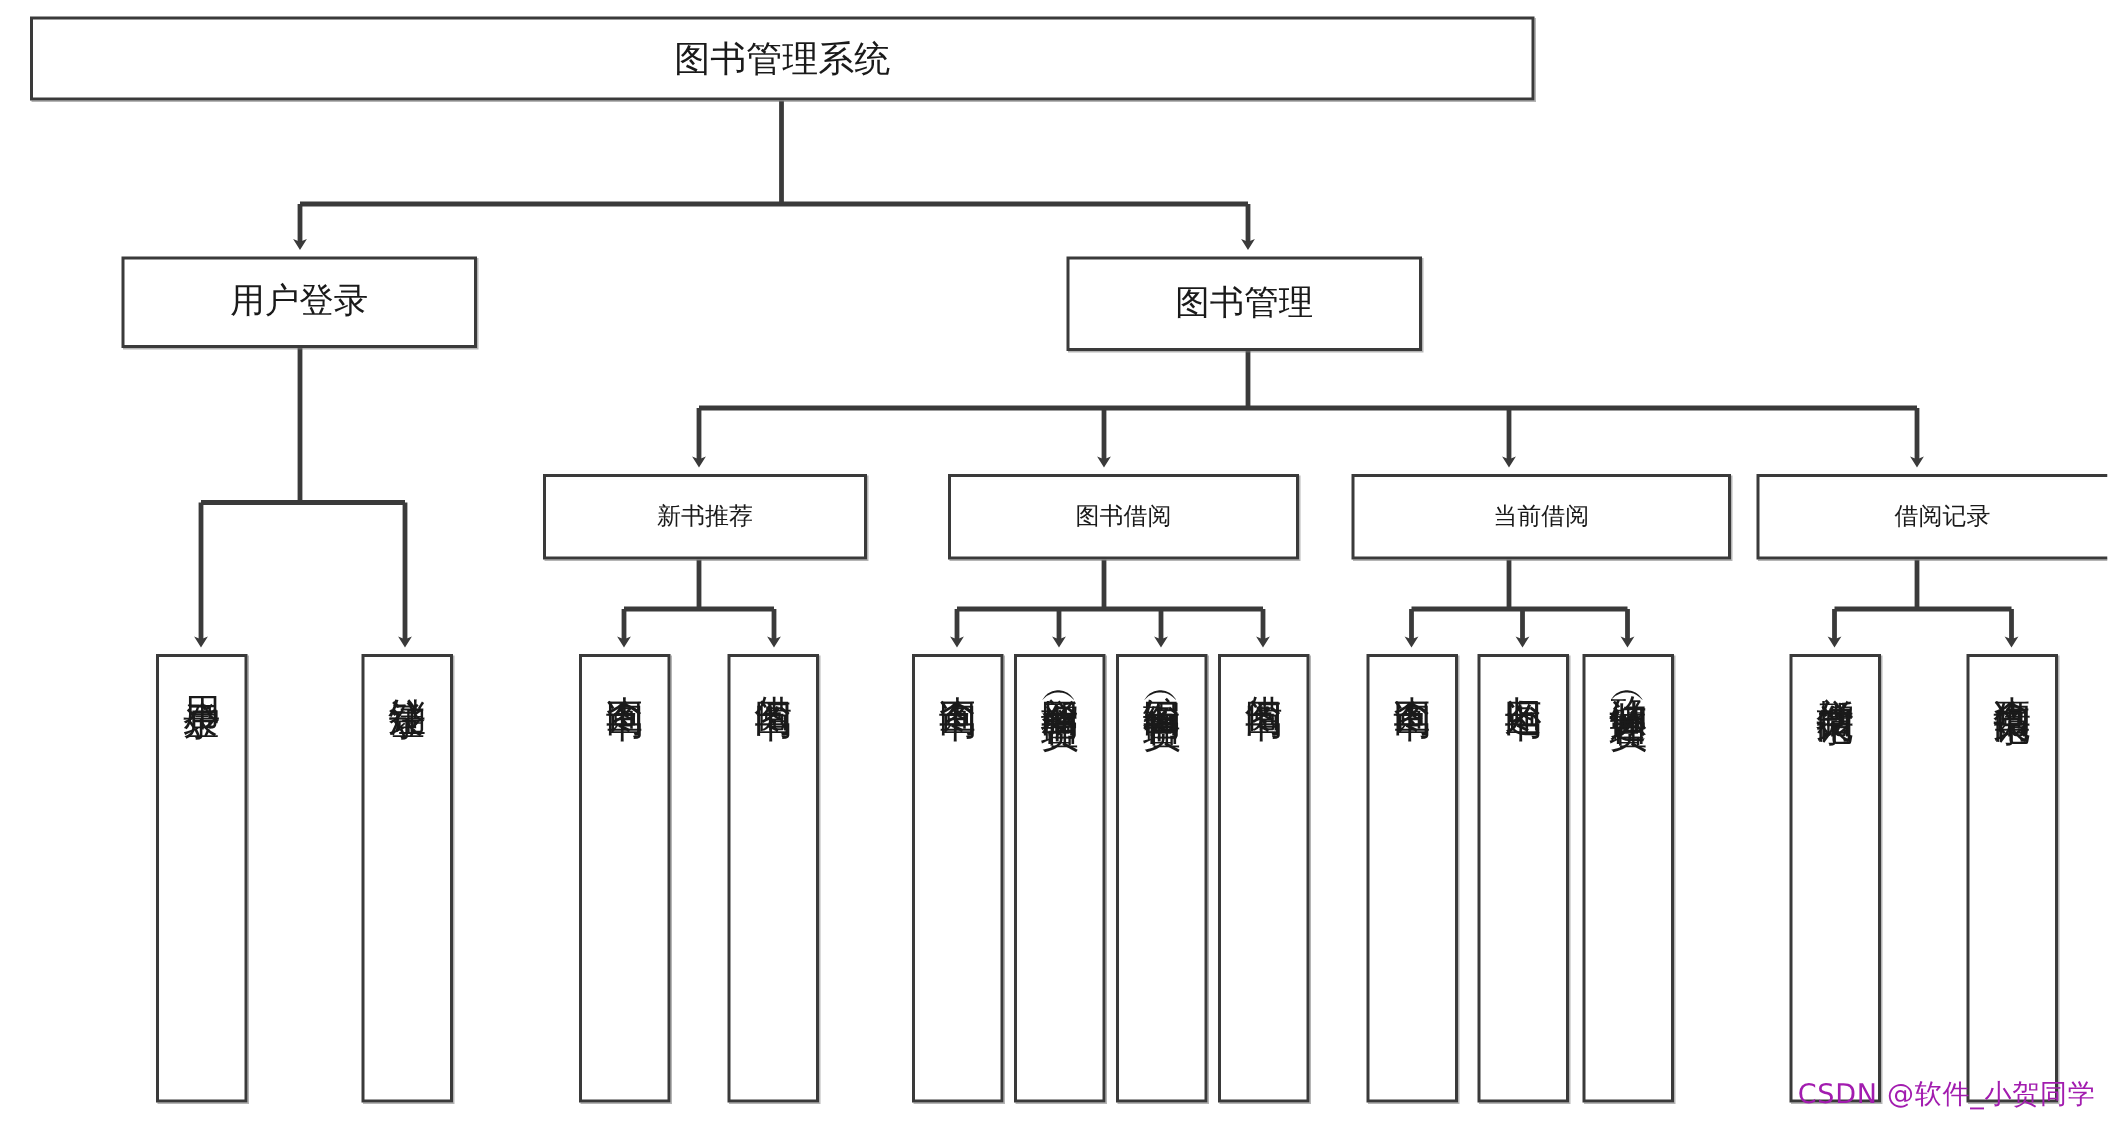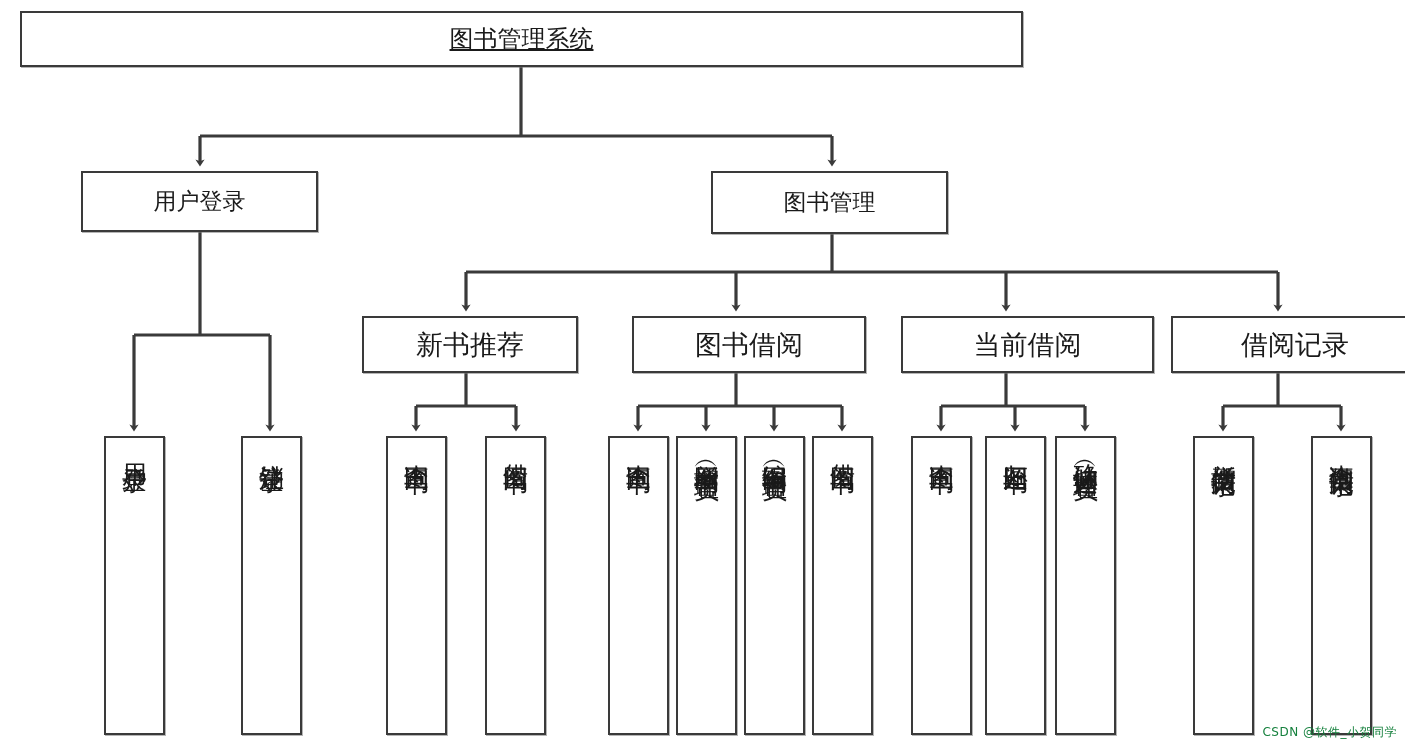--- a/index.html
+++ b/index.html
@@ -37,46 +37,45 @@
     box-shadow: 1px 1px 0 rgba(120,120,120,0.55);
   }
   .node .label {
     color: #1a1a1a;
     line-height: 1.18;
     text-align: center;
     white-space: nowrap;
   }
   .node-root .label {
     font-size: 24px;
-    text-decoration: underline;
   }
   .node-l2 .label {
     font-size: 23px;
   }
   .node-l3 .label {
-    font-size: 27px;
+    font-size: 16px;
   }
   .node-leaf {
     align-items: flex-start;
     padding-top: 6px;
   }
   .node-leaf .label {
     font-size: 25px;
     writing-mode: vertical-rl;
     text-orientation: upright;
     letter-spacing: 2px;
     line-height: 1;
     white-space: nowrap;
   }
   #watermark {
     position: absolute;
     right: 8px;
     bottom: 6px;
-    font-size: 12px;
-    color: #15803d;
+    font-size: 18px;
+    color: #a21caf;
     letter-spacing: 0.5px;
     white-space: nowrap;
   }
 </style>
 </head>
 <body>
 
 <div id="diagram-root">
 
   <svg id="edge-layer" viewBox="0 0 1405 747" width="1405" height="747" xmlns="http://www.w3.org/2000/svg">

